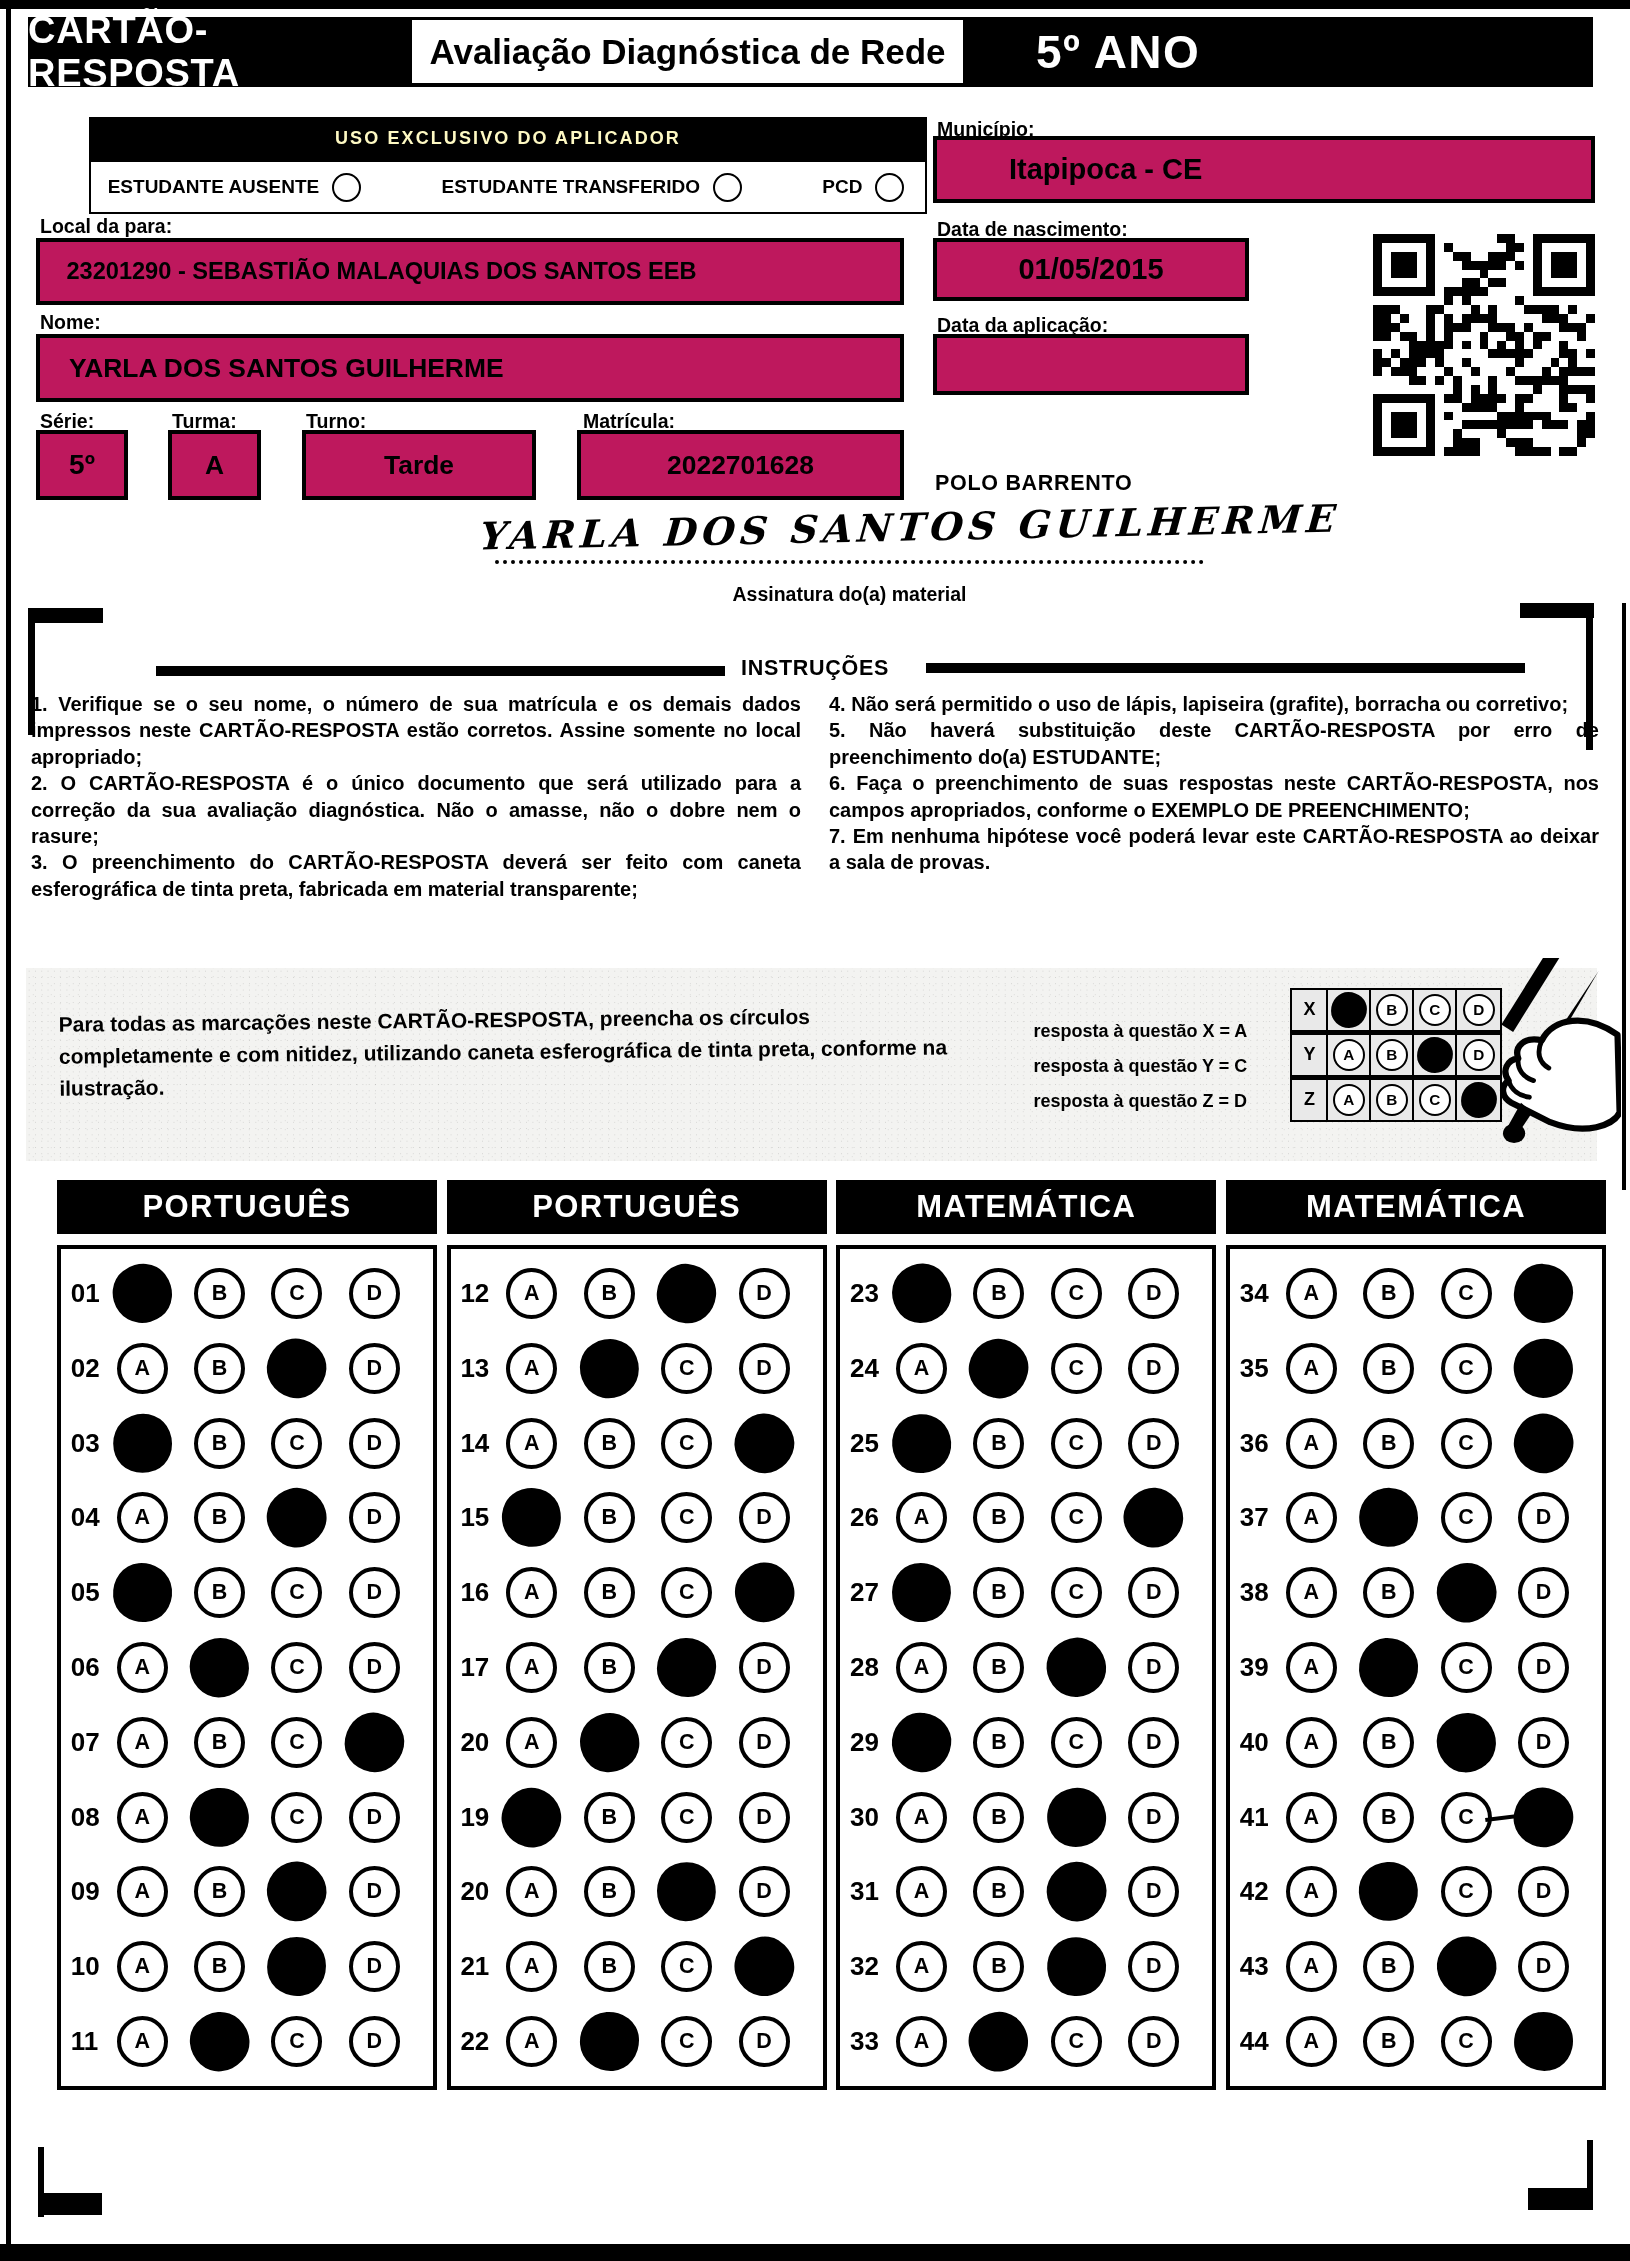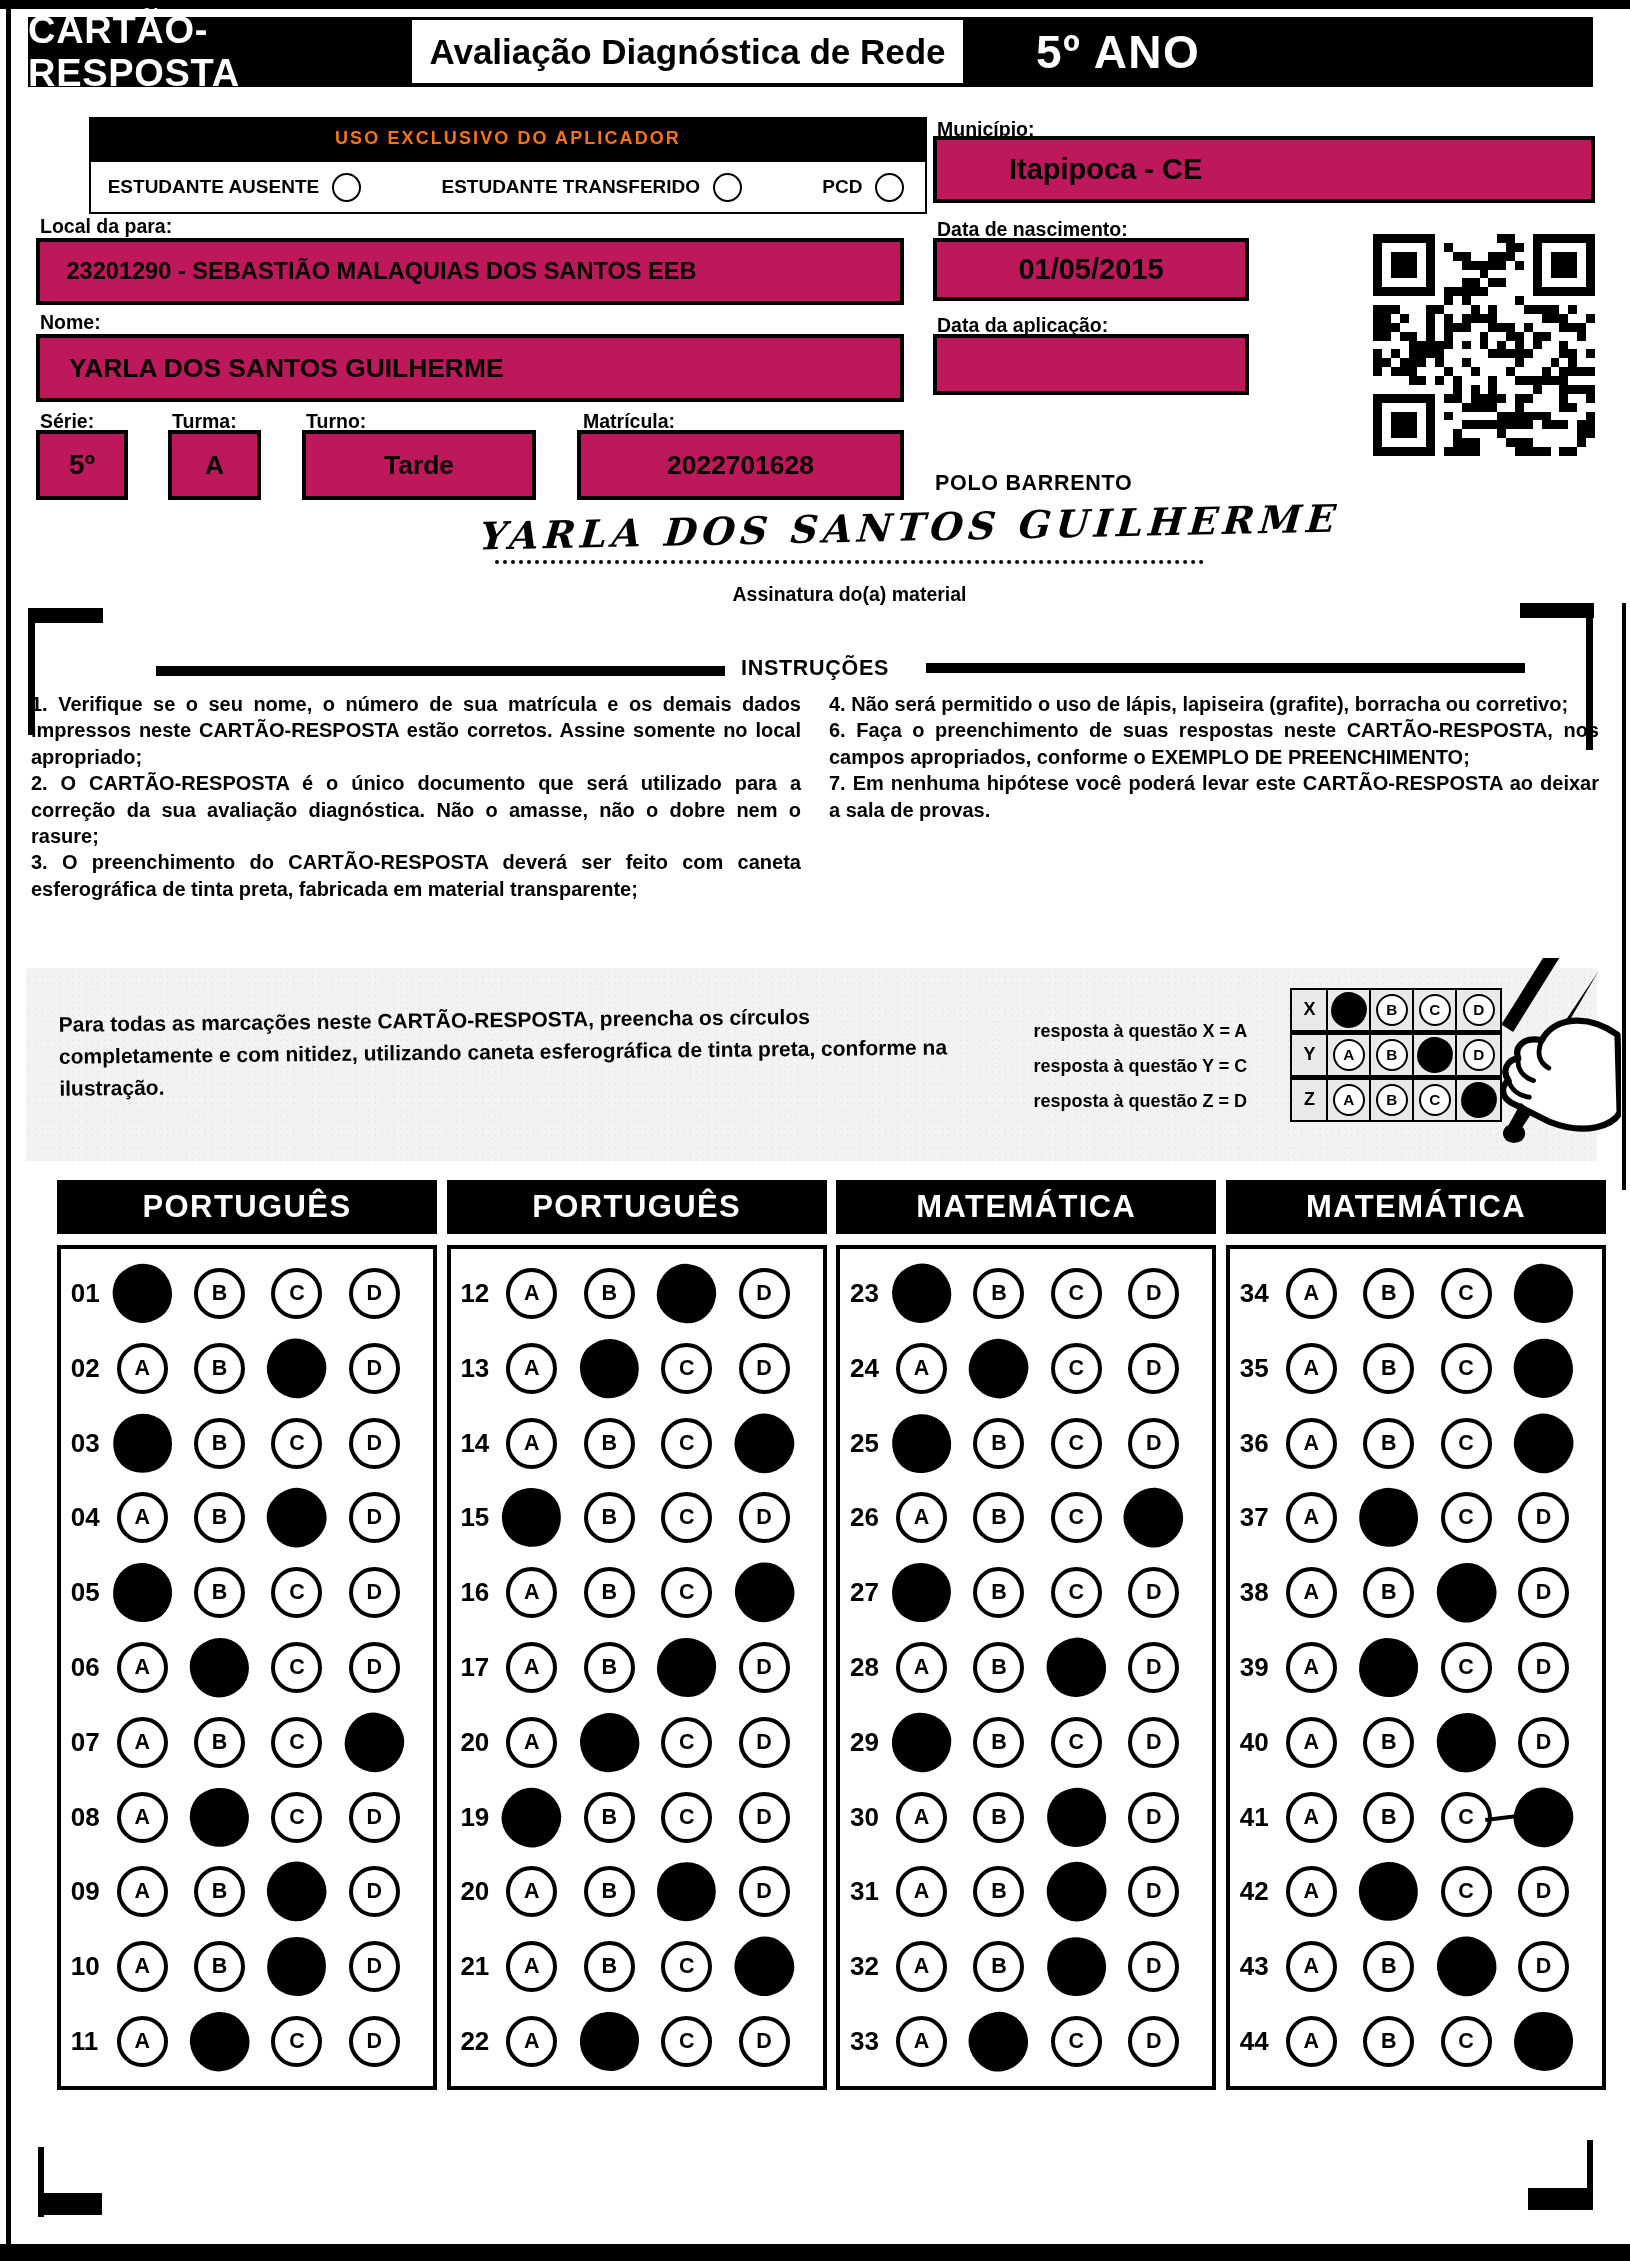--- a/index.html
+++ b/index.html
@@ -17,21 +17,21 @@
   
   .header{left:28px;top:16.7px;width:1565px;height:70px;background:#000;display:flex;align-items:stretch;}
   .header-title{width:384px;display:flex;align-items:center;justify-content:center;
     color:#fff;font-size:38px;font-weight:bold;letter-spacing:0.7px;}
   .header-sub{width:551px;background:#fff;margin:3.5px 0;display:flex;align-items:center;justify-content:center;
     font-size:35px;font-weight:bold;}
   .header-grade{flex:1;display:flex;align-items:center;color:#fff;font-size:46px;font-weight:bold;padding-left:33px;letter-spacing:1.4px;margin-left:40px;}
 
   
   .uso-bar{left:89px;top:117px;width:838px;height:43px;background:#000;display:flex;align-items:center;justify-content:center;
-    color:#f97316;font-size:18px;font-weight:bold;letter-spacing:2.1px;}
+    color:#fef9c3;font-size:18px;font-weight:bold;letter-spacing:2.1px;}
   .status-row{left:89px;top:160px;width:838px;height:54px;background:#fff;border:2.8px solid #000;box-sizing:border-box;
     display:flex;align-items:center;padding:0 21px 0 16.7px;justify-content:space-between;}
   .status-item{display:flex;align-items:center;gap:12.5px;font-size:19px;font-weight:bold;}
   .status-circle{width:29px;height:29px;border:2.8px solid #000;border-radius:50%;background:#fff;box-sizing:border-box;}
 
   .field-label{font-size:19.5px;font-weight:bold;}
   .field-box{border:4.2px solid #000;box-sizing:border-box;display:flex;align-items:center;font-weight:bold;background:#be185d;}
 
   #local-label{left:40px;top:215px;}
   #local-box{left:36px;top:238px;width:868px;height:67px;font-size:23.6px;padding-left:26.4px;}
@@ -496,20 +496,21 @@
   <div class="abs" id="instr-rule-l"></div>
   <div class="abs" id="instr-rule-r"></div>
   <div class="abs" id="instr-title">INSTRUÇÕES</div>
   <div class="abs instr-col" id="instr-left">
       <p>1. Verifique se o seu nome, o número de sua matrícula e os demais dados impressos neste CARTÃO-RESPOSTA estão corretos. Assine somente no local apropriado;</p>
       <p>2. O CARTÃO-RESPOSTA é o único documento que será utilizado para a correção da sua avaliação diagnóstica. Não o amasse, não o dobre nem o rasure;</p>
       <p>3. O preenchimento do CARTÃO-RESPOSTA deverá ser feito com caneta esferográfica de tinta preta, fabricada em material transparente;</p>
     </div>
   <div class="abs instr-col" id="instr-right">
       <p>4. Não será permitido o uso de lápis, lapiseira (grafite), borracha ou corretivo;</p>
+      <p>5. Não haverá substituição deste CARTÃO-RESPOSTA por erro de preenchimento do(a) ESTUDANTE;</p>
       <p>6. Faça o preenchimento de suas respostas neste CARTÃO-RESPOSTA, nos campos apropriados, conforme o EXEMPLO DE PREENCHIMENTO;</p>
       <p>7. Em nenhuma hipótese você poderá levar este CARTÃO-RESPOSTA ao deixar a sala de provas.</p>
     </div>
 
   <div class="abs" id="example">
     <div class="abs" id="example-text">Para todas as marcações neste CARTÃO-RESPOSTA, preencha os círculos completamente e com nitidez, utilizando caneta esferográfica de tinta preta, conforme na ilustração.</div>
     <div class="abs" id="example-legend">
         <div>resposta à questão X = A</div>
         <div>resposta à questão Y = C</div>
         <div>resposta à questão Z = D</div>

